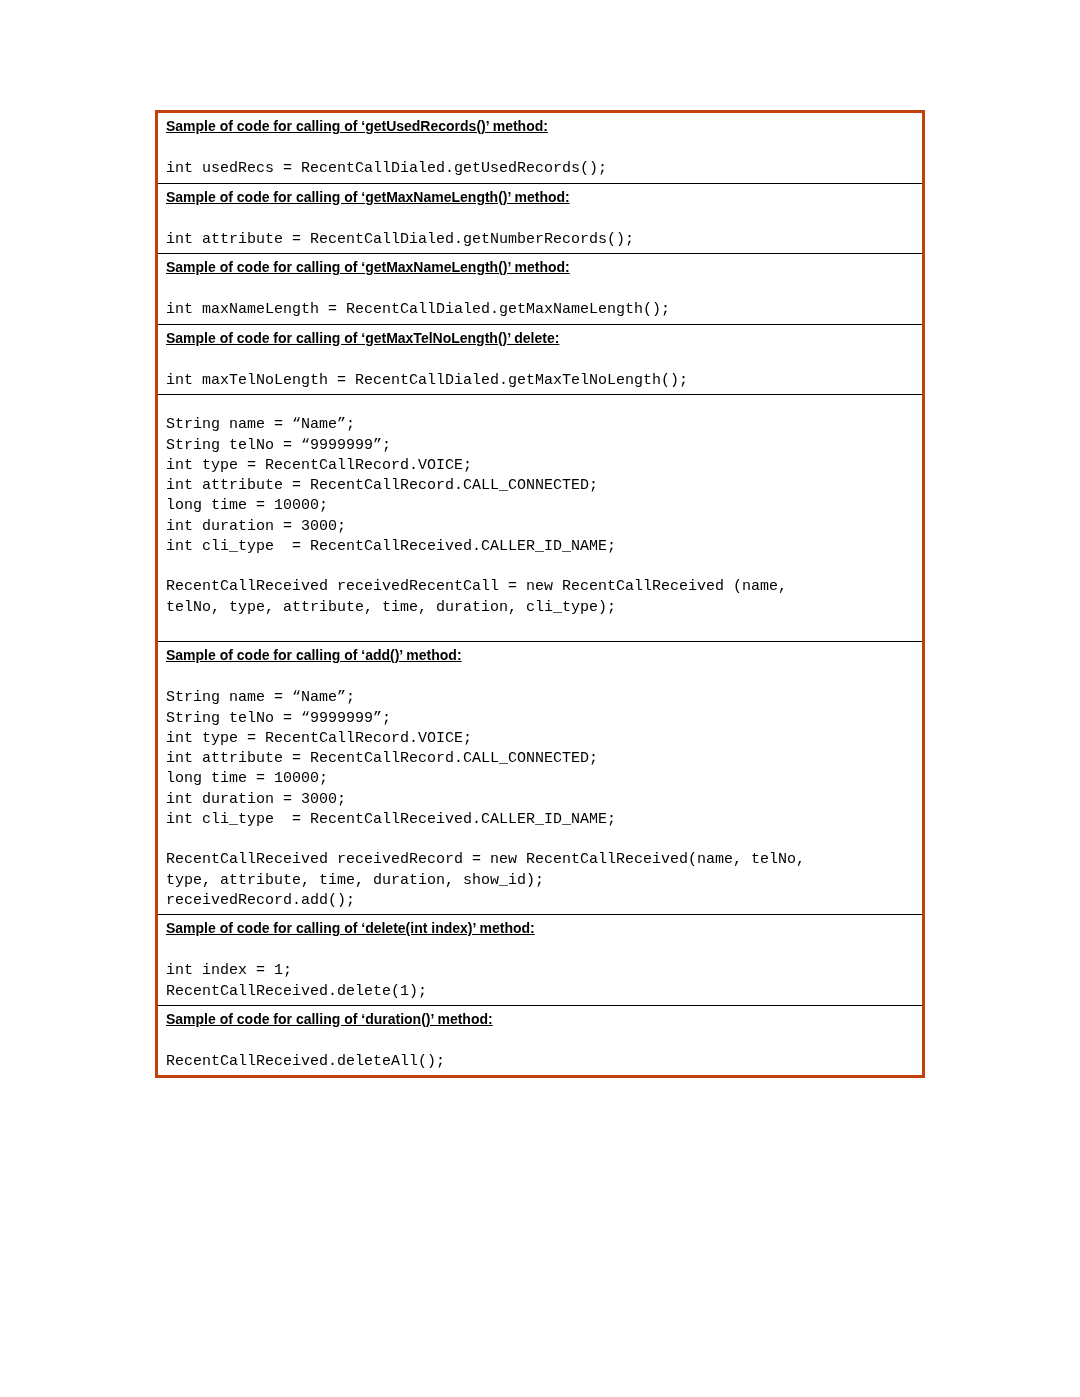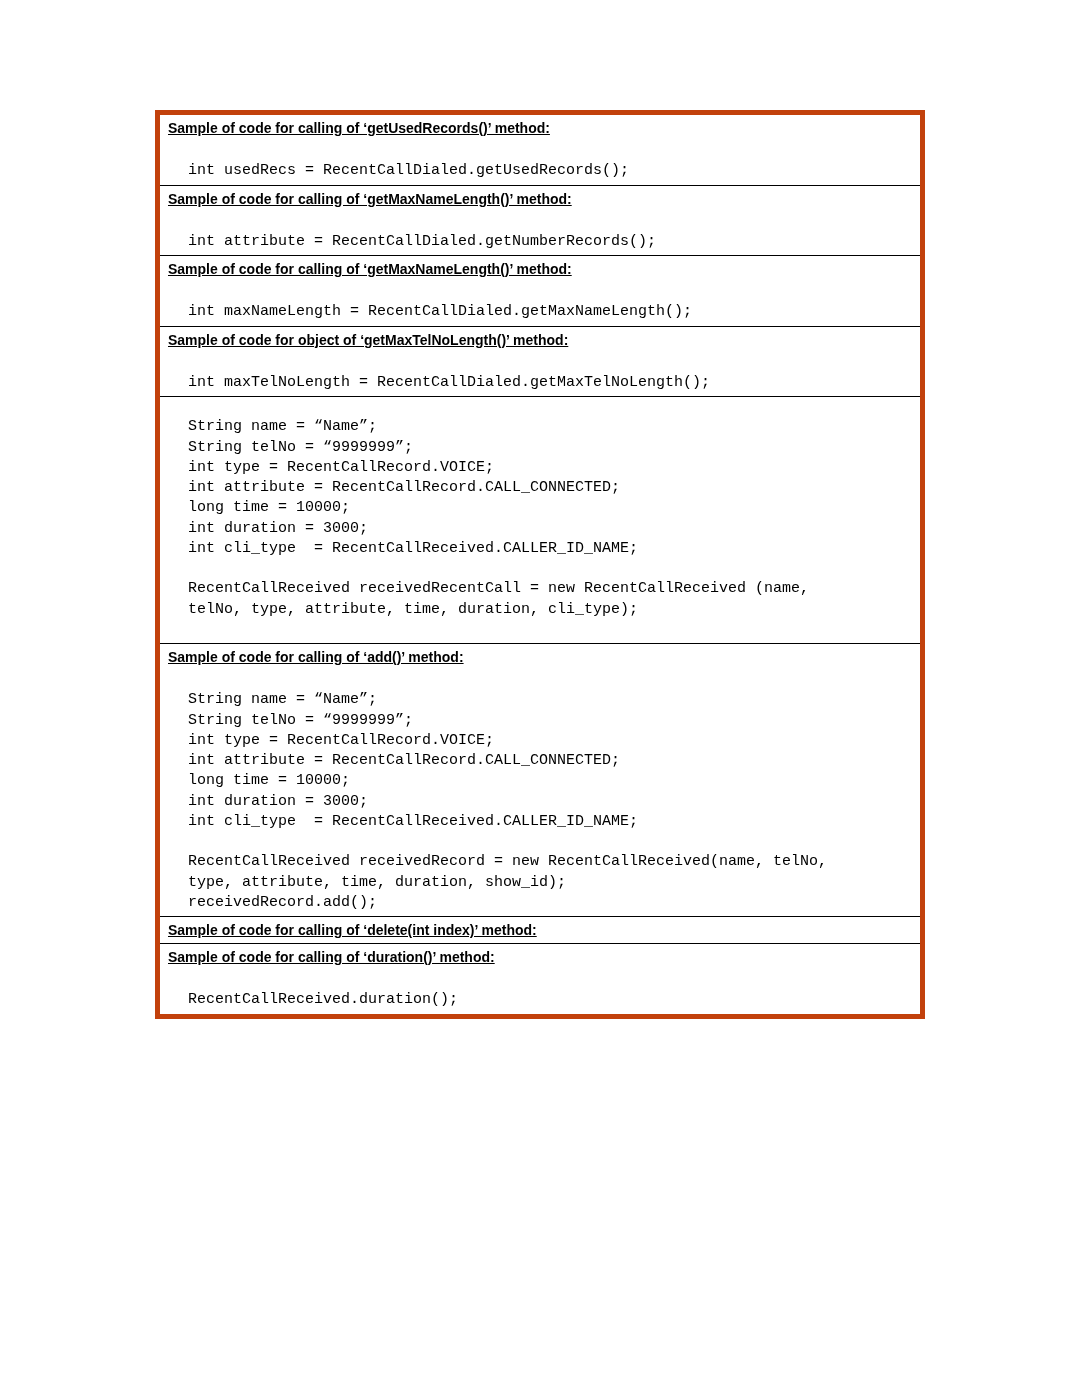--- a/index.html
+++ b/index.html
@@ -4,39 +4,38 @@
 <style>
   * { margin: 0; padding: 0; box-sizing: border-box; }
   body {
     background: #ffffff;
     font-family: Arial, Helvetica, sans-serif;
     width: 1080px;
     min-height: 1397px;
     padding: 110px 155px 120px 155px;
   }
   .code-box {
-    border: 5px solid #c2410c;
+    border: 3px solid #c2410c;
     padding: 0;
   }
   .section-heading {
     font-family: Arial, Helvetica, sans-serif;
     font-weight: bold;
     text-decoration: underline;
     font-size: 14px;
     padding: 5px 8px 5px 8px;
     color: #000;
   }
   .code-block {
     font-family: "Courier New", Courier, monospace;
     font-size: 15px;
     white-space: pre;
     padding: 0 8px 3px 8px;
     color: #000;
     line-height: 1.35;
-    margin-left: 20px;
   }
   .divider {
     border-top: 1px solid #000;
     margin: 0;
   }
 </style>
 </head>
 <body>
 
 <div class="code-box">
@@ -51,21 +50,21 @@
   <div class="code-block">
 int attribute = RecentCallDialed.getNumberRecords();</div>
   <div class="divider"></div>
 
   <div class="section-heading">Sample of code for calling of ‘getMaxNameLength()’ method:</div>
   <div class="code-block">
 int maxNameLength = RecentCallDialed.getMaxNameLength();
 </div>
   <div class="divider"></div>
 
-  <div class="section-heading">Sample of code for object of ‘getMaxTelNoLength()’ method:</div>
+  <div class="section-heading">Sample of code for calling of ‘getMaxTelNoLength()’ delete:</div>
   <div class="code-block">
 int maxTelNoLength = RecentCallDialed.getMaxTelNoLength();
 </div>
   <div class="divider"></div>
 
   <div class="code-block">
 String name = “Name”;
 String telNo = “9999999”;
 int type = RecentCallRecord.VOICE;
 int attribute = RecentCallRecord.CALL_CONNECTED;
@@ -89,19 +88,23 @@
 int duration = 3000;
 int cli_type  = RecentCallReceived.CALLER_ID_NAME;
 
 RecentCallReceived receivedRecord = new RecentCallReceived(name, telNo,
 type, attribute, time, duration, show_id);
 receivedRecord.add();
 </div>
   <div class="divider"></div>
 
   <div class="section-heading">Sample of code for calling of ‘delete(int index)’ method:</div>
+  <div class="code-block">
+int index = 1;
+RecentCallReceived.delete(1);
+</div>
   <div class="divider"></div>
 
   <div class="section-heading">Sample of code for calling of ‘duration()’ method:</div>
   <div class="code-block">
-RecentCallReceived.duration();</div>
+RecentCallReceived.deleteAll();</div>
 
 </div>
 
 </body></html>

